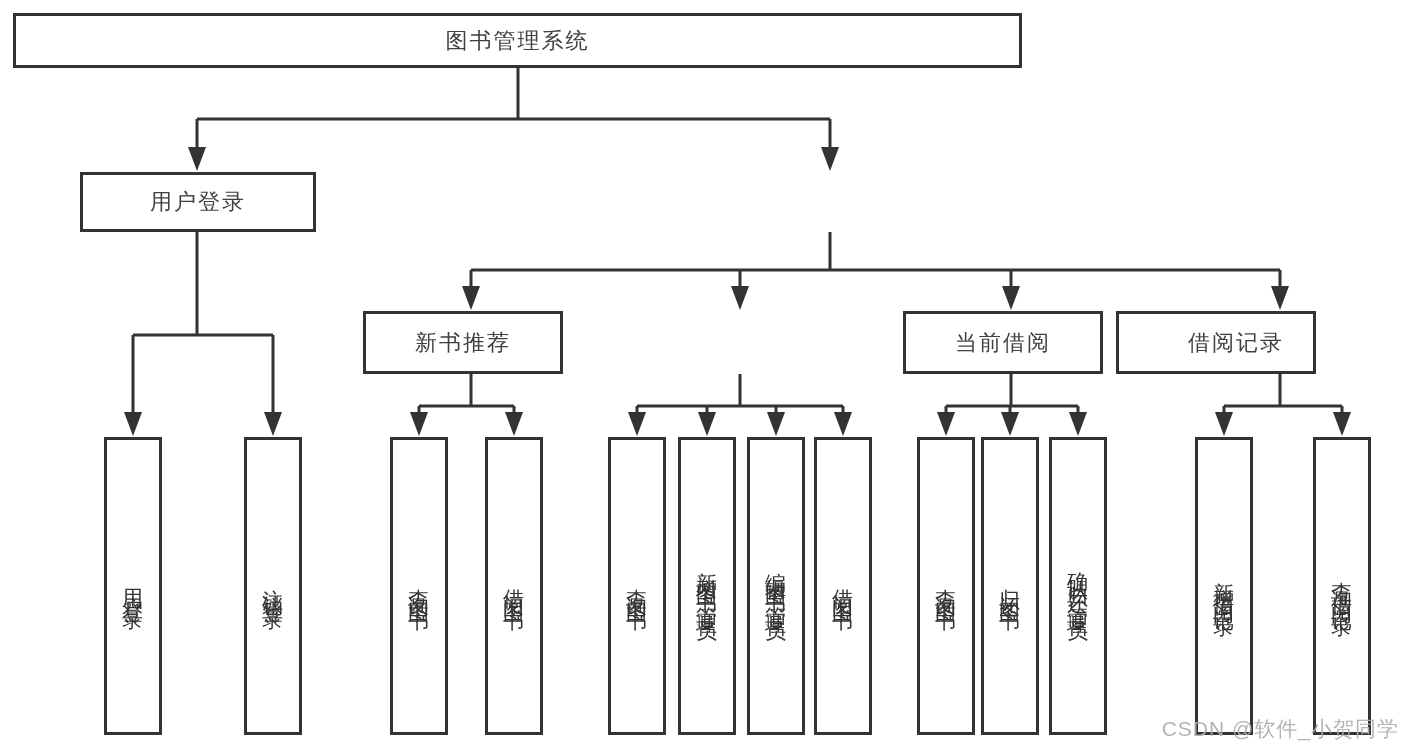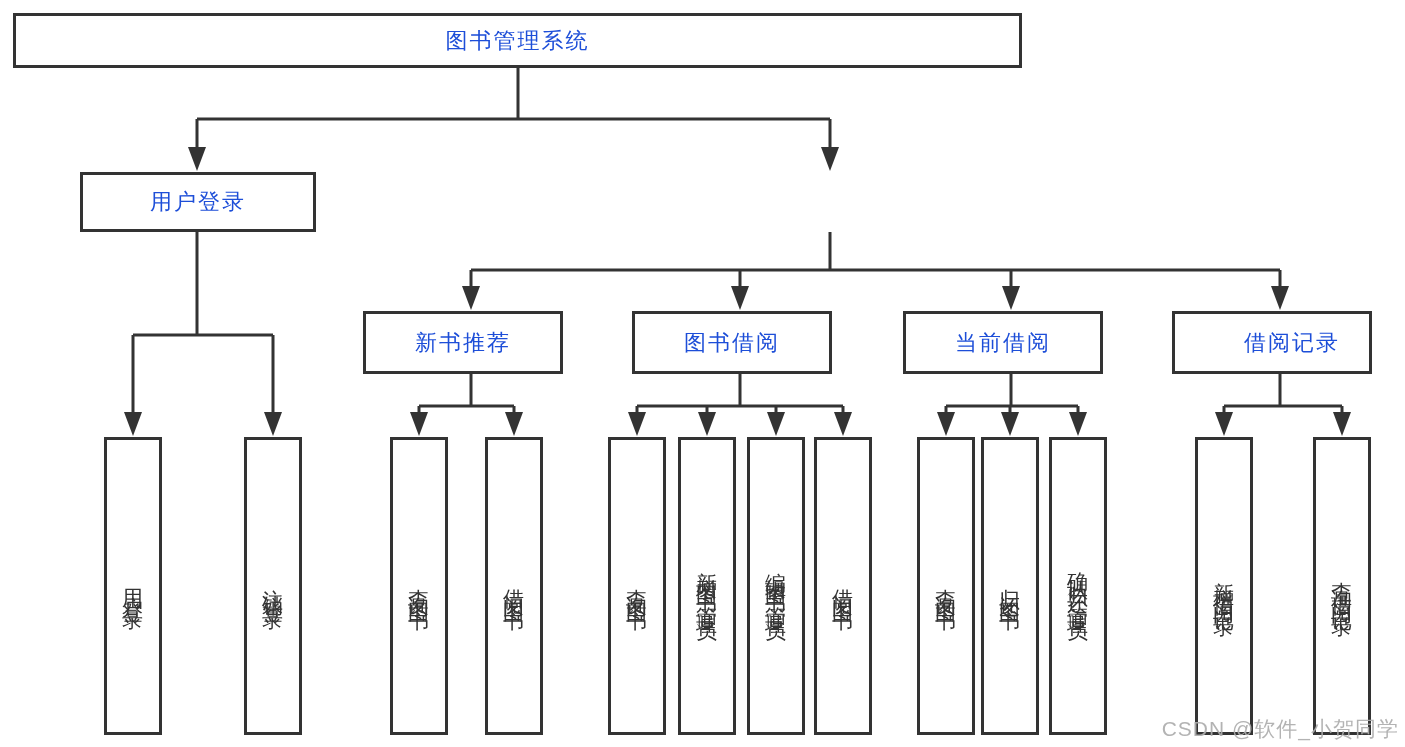--- a/index.html
+++ b/index.html
@@ -10,21 +10,21 @@
     font-family:"Liberation Sans","DejaVu Sans",sans-serif;
     overflow:hidden;
   }
   .connectors{position:absolute;left:0;top:0;}
   .box{
     position:absolute;
     box-sizing:border-box;
     border:3px solid #333333;
     background:#ffffff;
     display:flex;align-items:center;justify-content:center;
-    color:#1d4ed8;
+    color:#404040;
     font-size:22px;
     letter-spacing:2px;
     white-space:nowrap;
     text-align:right;
   }
   .root{left:13px;top:13px;width:1009px;height:55px;}
   .lvl2{top:172px;width:236px;height:60px;}
   .lvl3{top:311px;width:200px;height:63px;}
   .vbox{
     position:absolute;
@@ -97,23 +97,22 @@
       <polygon points="1215,412 1233,412 1224,436"></polygon>
       <polygon points="1333,412 1351,412 1342,436"></polygon>
     </g>
   </svg>
 
   <div class="box root">图书管理系统</div>
 
   <div class="box lvl2" style="left:80px;">用户登录</div>
 
   <div class="box lvl3" style="left:363px;">新书推荐</div>
-  <div class="box lvl3" style="left:632px;">图书借阅</div>
   <div class="box lvl3" style="left:903px;">当前借阅</div>
-  <div class="box lvl3" style="left:1172px;padding-left:40px;">借阅记录</div>
+  <div class="box lvl3" style="left:1116px;padding-left:40px;">借阅记录</div>
 
   <div class="vbox" style="left:104px;">
     <span class="vtext">用户登录</span>
   </div>
   <div class="vbox" style="left:244px;">
     <span class="vtext">注销登录</span>
   </div>
 
   <div class="vbox" style="left:390px;">
     <span class="vtext">查询图书</span>

